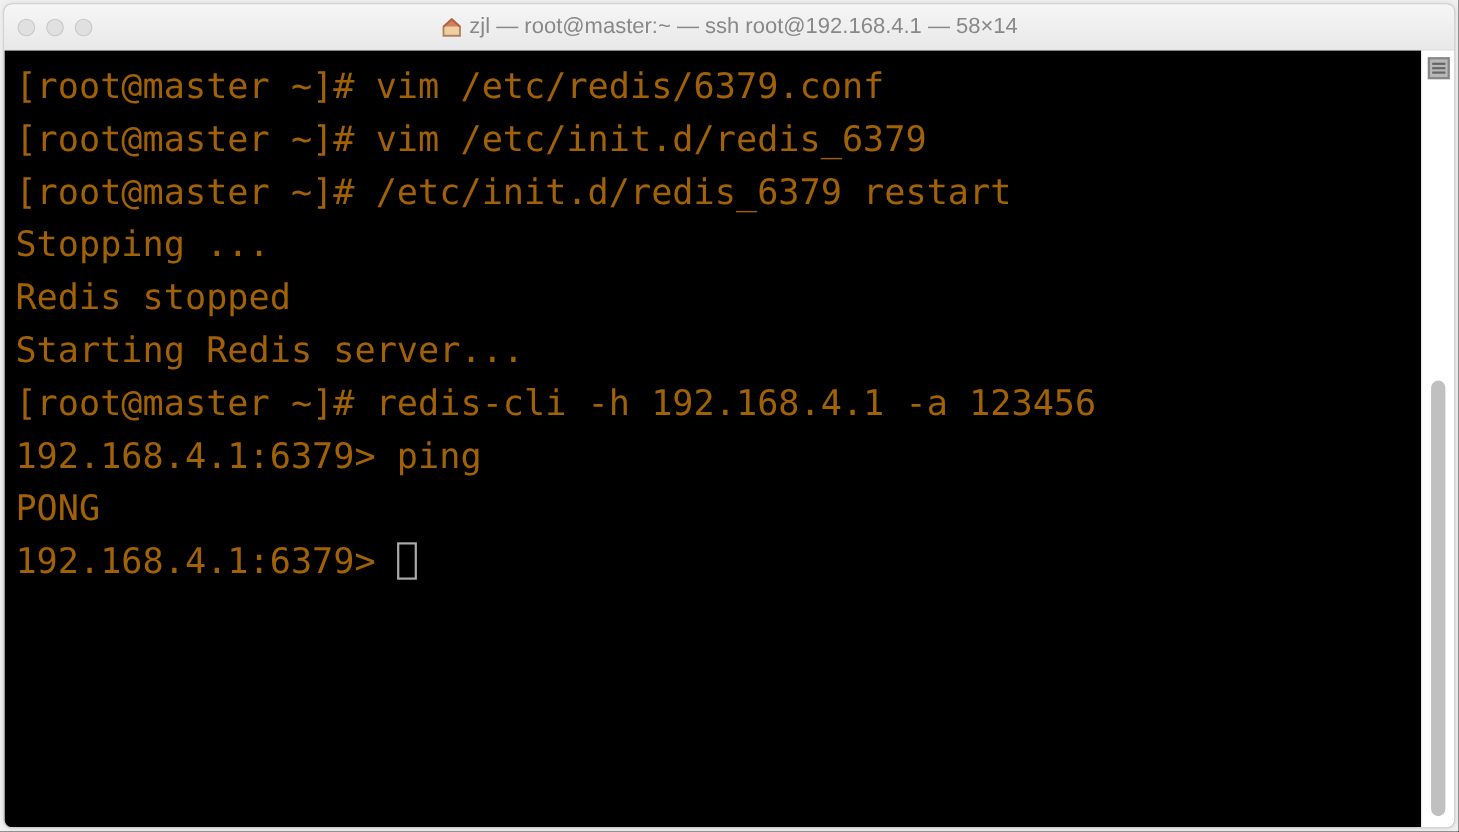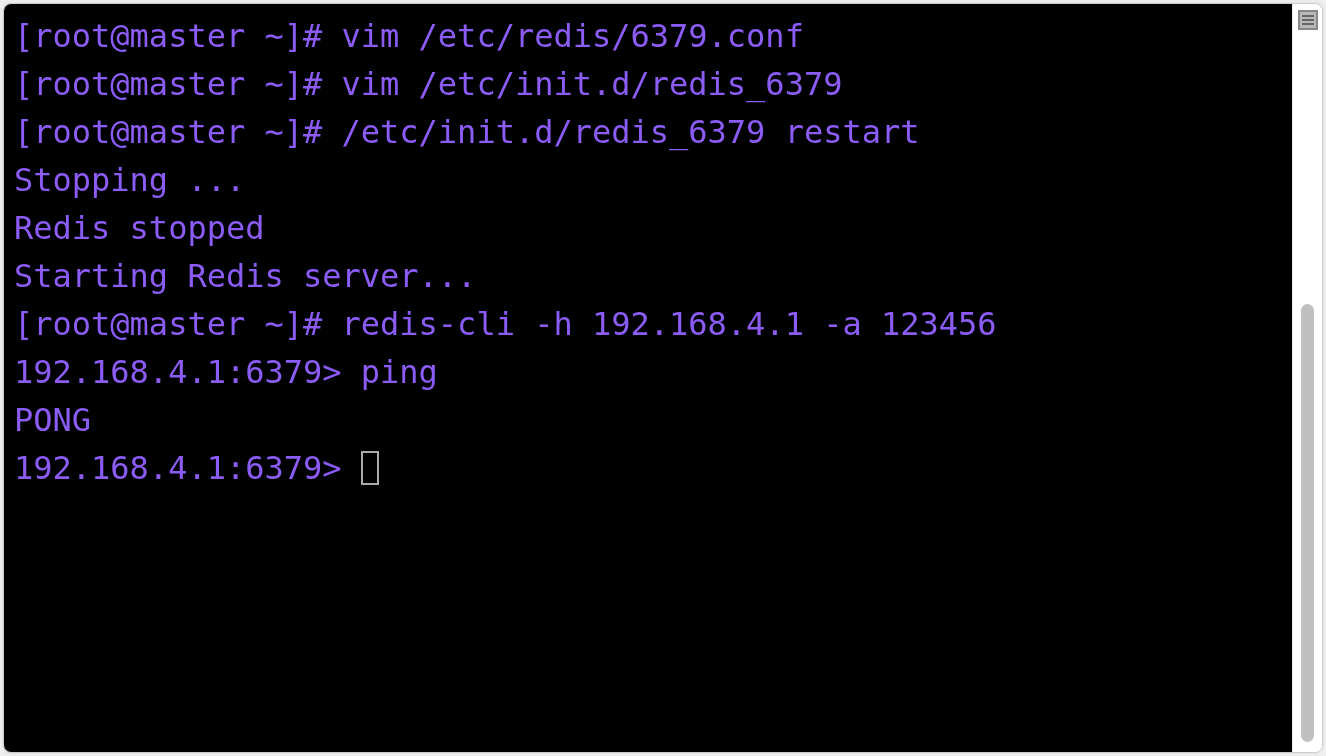--- a/index.html
+++ b/index.html
@@ -67,21 +67,21 @@
       justify-content: center;
     }
     .body-area {
       flex: 1;
       display: flex;
       position: relative;
     }
     .terminal-area {
       flex: 1;
       background: #000;
-      color: #8b5cf6;
+      color: #a16207;
       font-family: "Menlo", "Monaco", "Consolas", monospace;
       font-size: 32px;
       line-height: 1.5;
       padding: 8px 10px;
       white-space: pre;
       overflow: hidden;
     }
     .terminal-line {
       display: block;
     }
@@ -133,20 +133,36 @@
       left: 8px;
       right: 8px;
       background: #c0c0c0;
       border-radius: 8px;
     }
   </style>
 </head>
 <body>
 
 <div class="window">
+  <div class="titlebar">
+    <div class="traffic-lights">
+      <div class="traffic-dot"></div>
+      <div class="traffic-dot"></div>
+      <div class="traffic-dot"></div>
+    </div>
+    <div class="title-content">
+      <span class="home-icon">
+        <svg viewBox="0 0 24 24" width="20" height="20" fill="none" stroke="#b08060" stroke-width="2">
+          <path d="M3 11 L12 3 L21 11 V21 H3 Z" fill="#f0d0a0" stroke="#b08060"></path>
+          <path d="M3 11 L12 3 L21 11" fill="#d08060" stroke="#b06040"></path>
+        </svg>
+      </span>
+      <span>zjl — root@master:~ — ssh root@192.168.4.1 — 58×14</span>
+    </div>
+  </div>
   <div class="body-area">
     <div class="terminal-area"><span class="terminal-line">[root@master ~]# vim /etc/redis/6379.conf</span><span class="terminal-line">[root@master ~]# vim /etc/init.d/redis_6379</span><span class="terminal-line">[root@master ~]# /etc/init.d/redis_6379 restart</span><span class="terminal-line">Stopping ...</span><span class="terminal-line">Redis stopped</span><span class="terminal-line">Starting Redis server...</span><span class="terminal-line">[root@master ~]# redis-cli -h 192.168.4.1 -a 123456</span><span class="terminal-line">192.168.4.1:6379&gt; ping</span><span class="terminal-line">PONG</span><span class="terminal-line"><span>192.168.4.1:6379&gt; </span><span class="cursor-box"></span></span></div>
     <div class="right-gutter">
       <div class="gutter-icon">
         <div class="gutter-icon-inner">
           <div class="gutter-line"></div>
           <div class="gutter-line"></div>
           <div class="gutter-line"></div>
         </div>
       </div>

